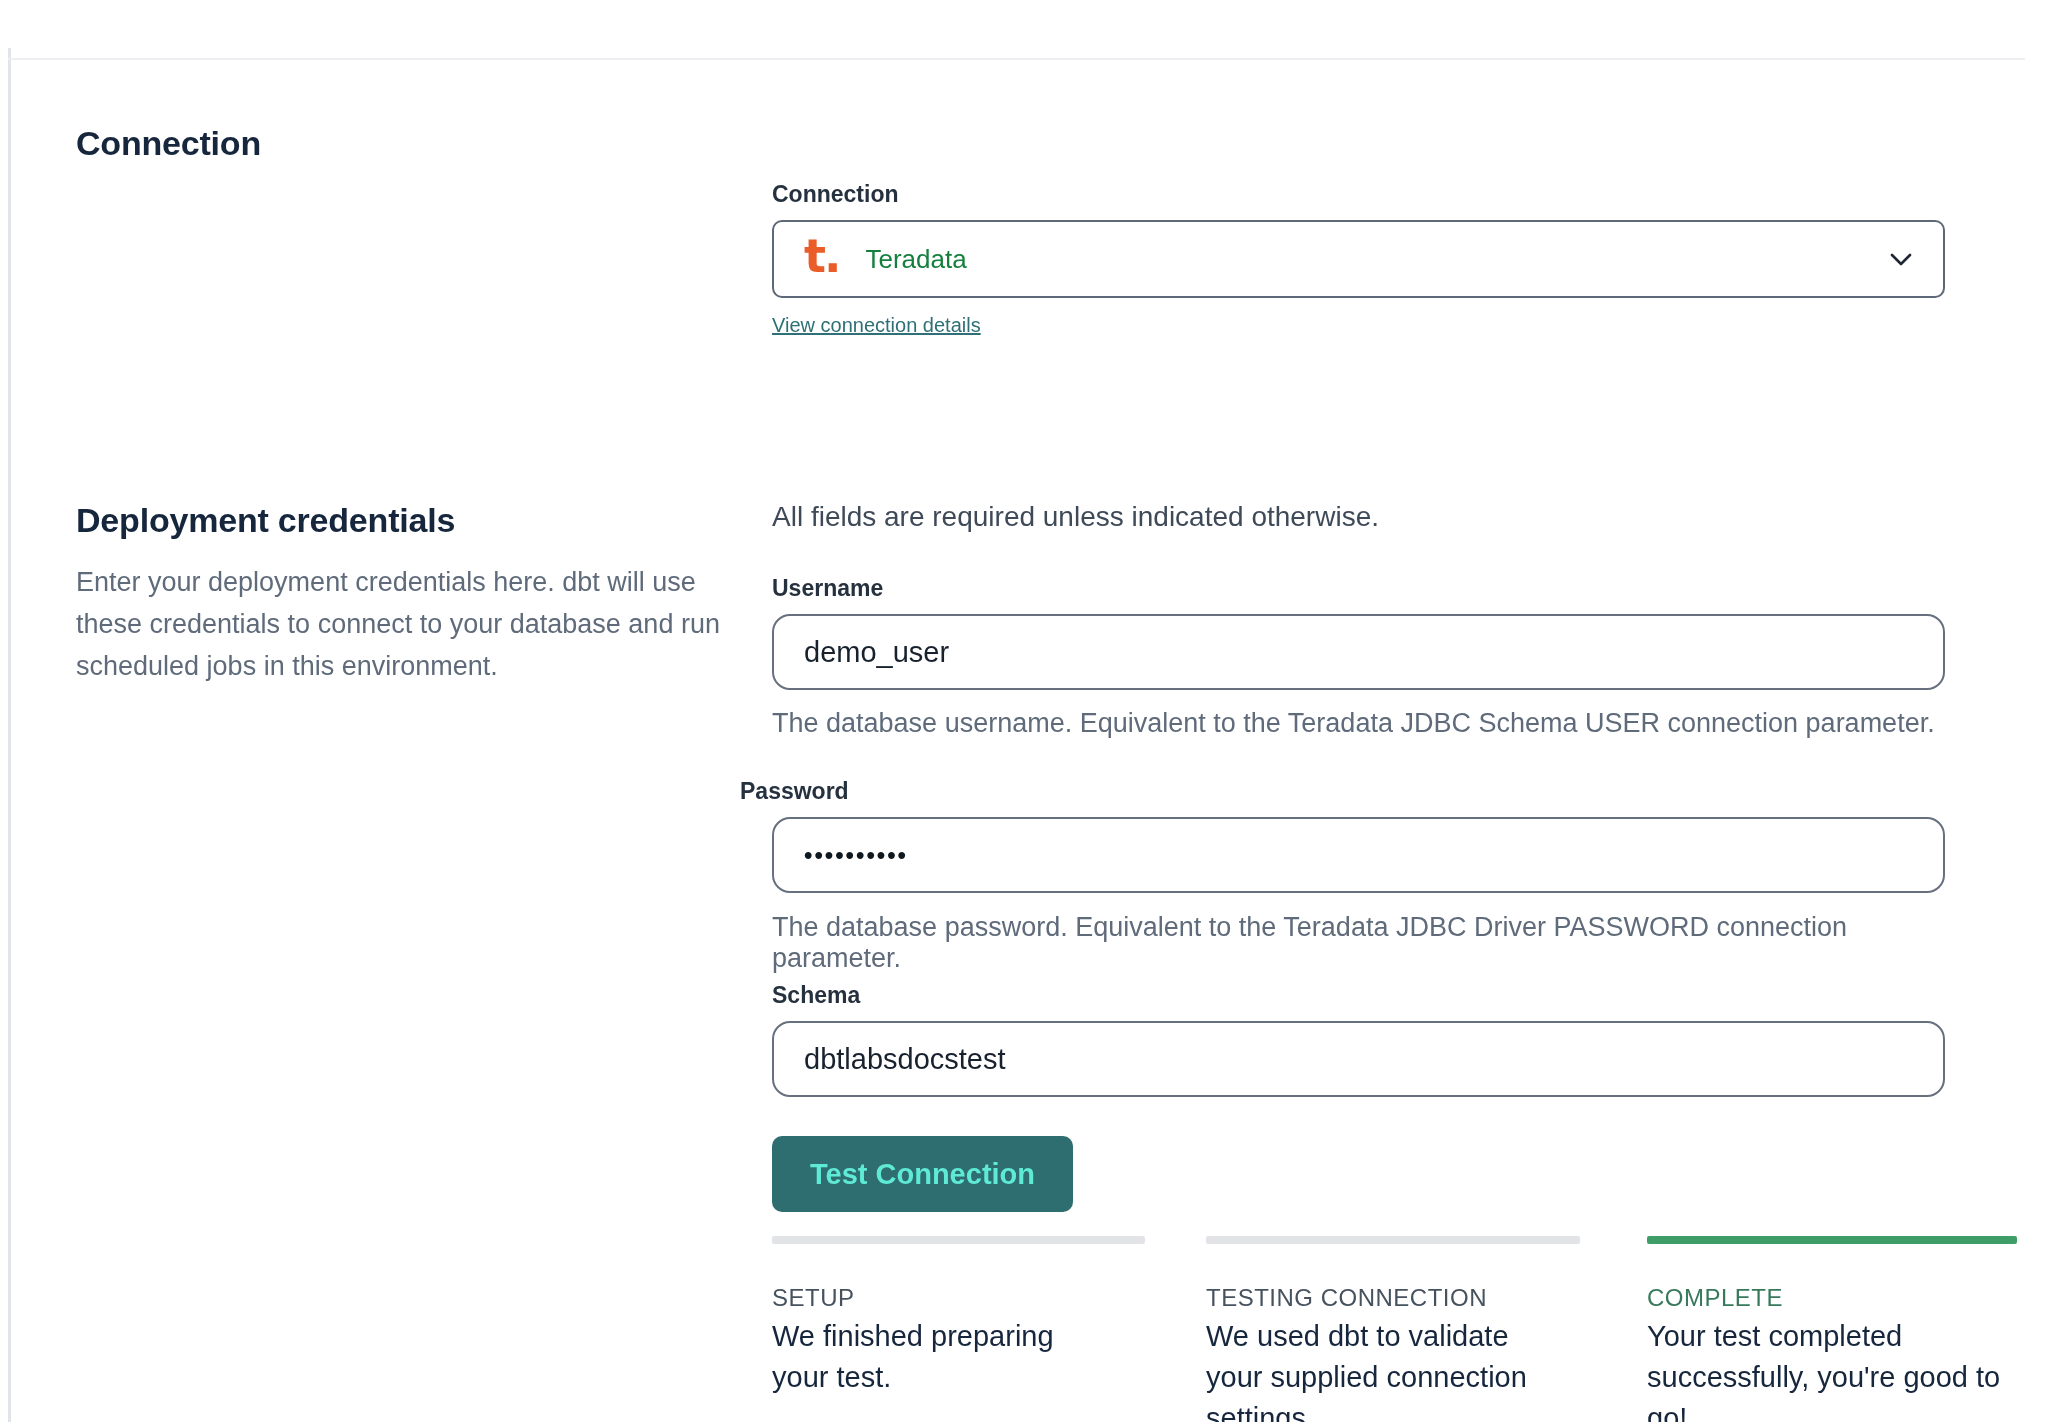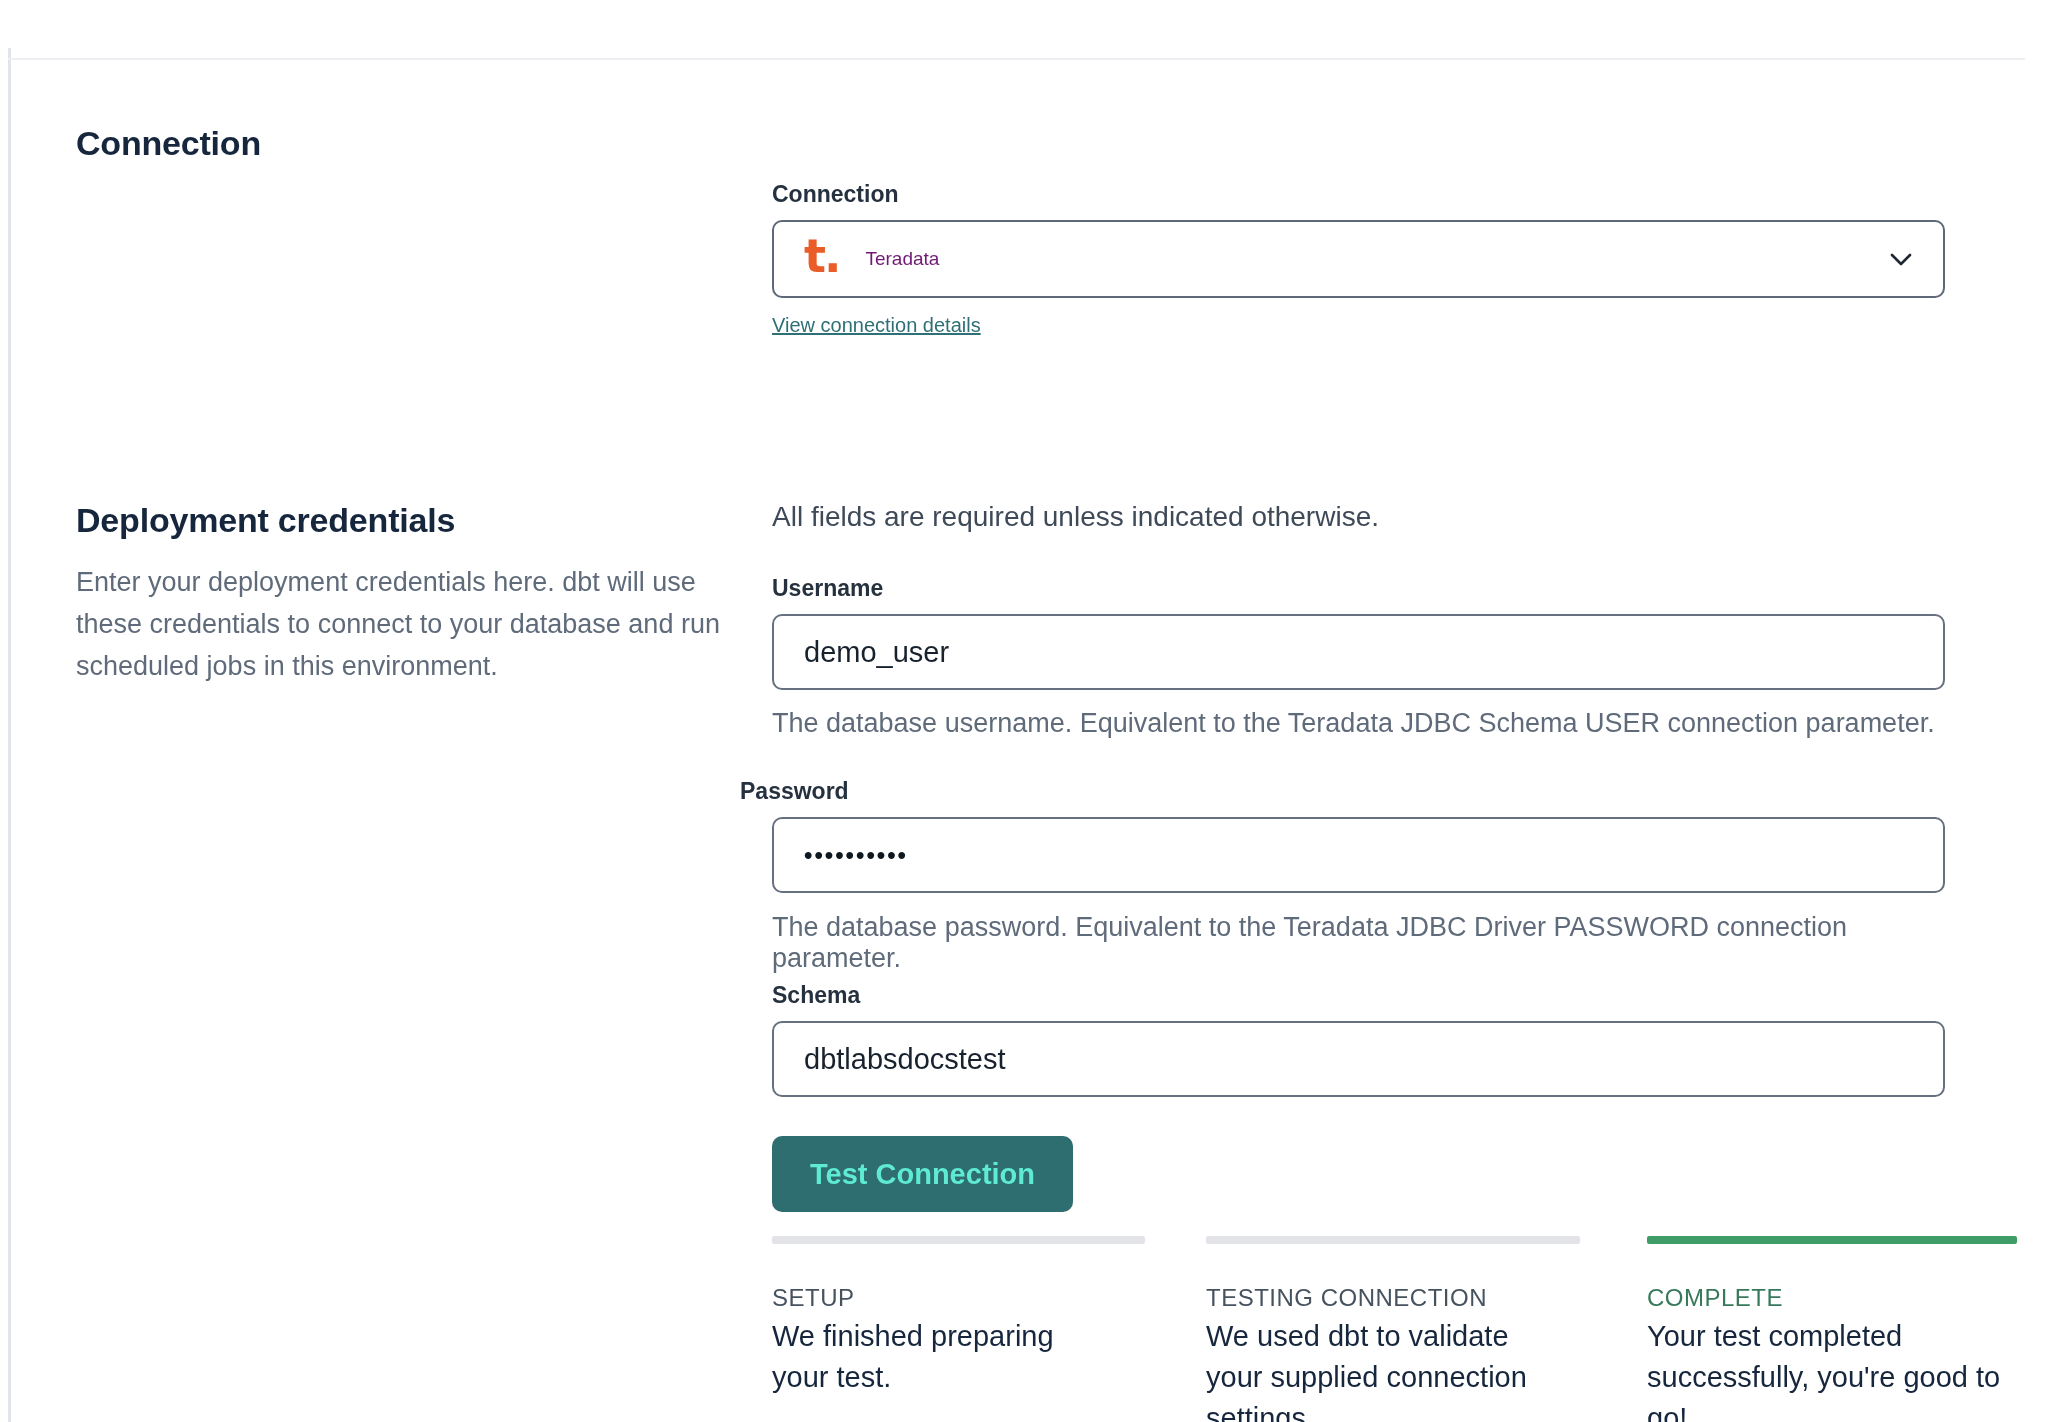--- a/index.html
+++ b/index.html
@@ -37,32 +37,32 @@
     position:absolute; left:772px; top:172px; width:1173px; height:78px;
     border:2px solid #5d6878; border-radius:10px; background:#fff;
     display:flex; align-items:center; padding:0 30px; cursor:pointer;
   }
   .teradata-glyph {
     font-weight:800; font-size:46px; color:#ea5d28; line-height:1;
     margin-right:26px; letter-spacing:-2px;
     font-family:"DejaVu Sans", sans-serif;
     transform:translateY(-3px);
   }
-  .select-value { font-size:19px; color:#701a75; }
+  .select-value { font-size:26px; color:#15803d; }
   .select-chevron { margin-left:auto; display:flex; align-items:center; }
 
   .details-link {
     position:absolute; left:772px; top:266px;
     font-size:20px; color:#2e7076; text-decoration:underline; cursor:pointer;
   }
 
   
   .text-input {
     position:absolute; left:772px; width:1173px; height:76px;
-    border:2px solid #67707f; border-radius:10px; background:#fff;
+    border:2px solid #67707f; border-radius:18px; background:#fff;
     font-family:"Liberation Sans", sans-serif;
     font-size:29px; color:#18222e; padding:0 30px; outline:none;
   }
   .password-input {
     font-size:24px; letter-spacing:2px; font-weight:700; color:#10181f;
   }
   .helper-text {
     position:absolute; left:772px; width:1200px;
     font-size:27px; color:#5f6b7a;
   }

